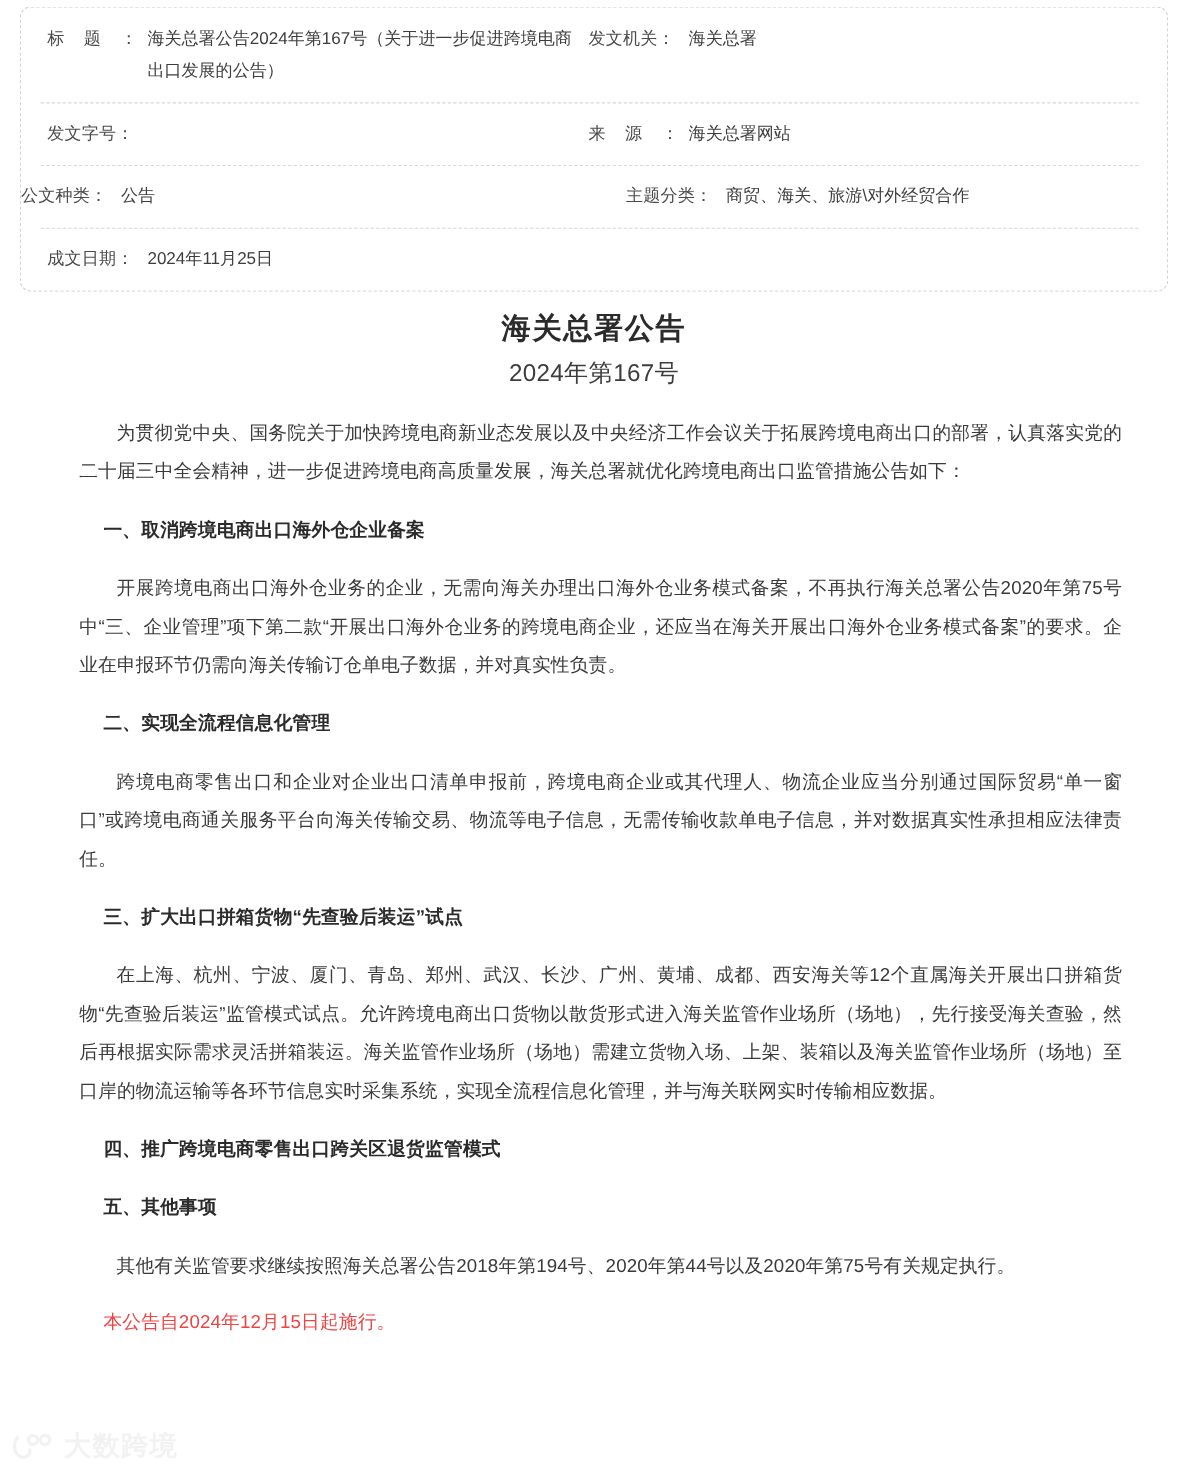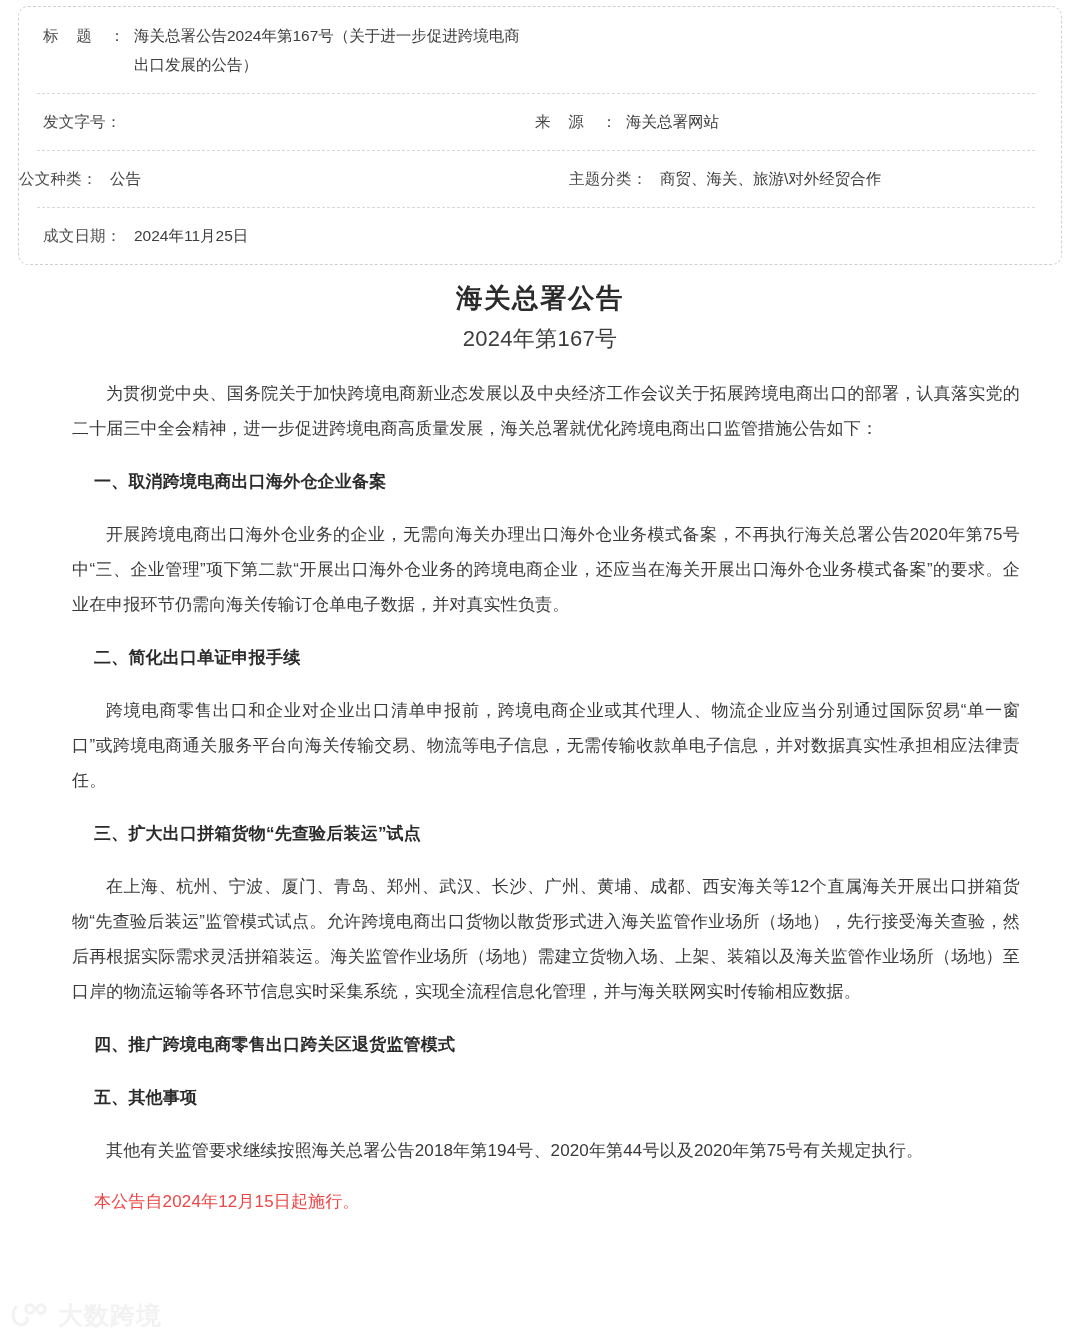--- a/index.html
+++ b/index.html
@@ -157,20 +157,24 @@
 
   <div class="meta-row">
     <div class="meta-cell left">
       <span class="meta-label lbl-wide">
           <span class="ch">标</span>
           <span class="ch">题</span>
           <span class="colon">：</span>
         </span>
       <span class="meta-value">海关总署公告2024年第167号（关于进一步促进跨境电商出口发展的公告）</span>
     </div>
+    <div class="meta-cell right">
+      <span class="meta-label lbl-plain"><span>发文机关</span><span>：</span></span>
+      <span class="meta-value">海关总署</span>
+    </div>
   </div>
 
   <div class="meta-row">
     <div class="meta-cell left">
       <span class="meta-label lbl-plain"><span>发文字号</span><span>：</span></span>
     </div>
     <div class="meta-cell right">
       <span class="meta-label lbl-wide">
           <span class="ch">来</span>
           <span class="ch">源</span>
@@ -204,21 +208,21 @@
 <div class="doc">
 
   <div class="doc-title">海关总署公告</div>
   <div class="doc-subtitle">2024年第167号</div>
 
   <p class="para first">为贯彻党中央、国务院关于加快跨境电商新业态发展以及中央经济工作会议关于拓展跨境电商出口的部署，认真落实党的二十届三中全会精神，进一步促进跨境电商高质量发展，海关总署就优化跨境电商出口监管措施公告如下：</p>
 
   <h2 class="section">一、取消跨境电商出口海外仓企业备案</h2>
   <p class="para">开展跨境电商出口海外仓业务的企业，无需向海关办理出口海外仓业务模式备案，不再执行海关总署公告2020年第75号中“三、企业管理”项下第二款“开展出口海外仓业务的跨境电商企业，还应当在海关开展出口海外仓业务模式备案”的要求。企业在申报环节仍需向海关传输订仓单电子数据，并对真实性负责。</p>
 
-  <h2 class="section">二、简化出口单证申报手续</h2>
+  <h2 class="section">二、实现全流程信息化管理</h2>
   <p class="para">跨境电商零售出口和企业对企业出口清单申报前，跨境电商企业或其代理人、物流企业应当分别通过国际贸易“单一窗口”或跨境电商通关服务平台向海关传输交易、物流等电子信息，无需传输收款单电子信息，并对数据真实性承担相应法律责任。</p>
 
   <h2 class="section">三、扩大出口拼箱货物“先查验后装运”试点</h2>
   <p class="para">在上海、杭州、宁波、厦门、青岛、郑州、武汉、长沙、广州、黄埔、成都、西安海关等12个直属海关开展出口拼箱货物“先查验后装运”监管模式试点。允许跨境电商出口货物以散货形式进入海关监管作业场所（场地），先行接受海关查验，然后再根据实际需求灵活拼箱装运。海关监管作业场所（场地）需建立货物入场、上架、装箱以及海关监管作业场所（场地）至口岸的物流运输等各环节信息实时采集系统，实现全流程信息化管理，并与海关联网实时传输相应数据。</p>
 
   <h2 class="section">四、推广跨境电商零售出口跨关区退货监管模式</h2>
 
   <h2 class="section">五、其他事项</h2>
   <p class="para">其他有关监管要求继续按照海关总署公告2018年第194号、2020年第44号以及2020年第75号有关规定执行。</p>
 

